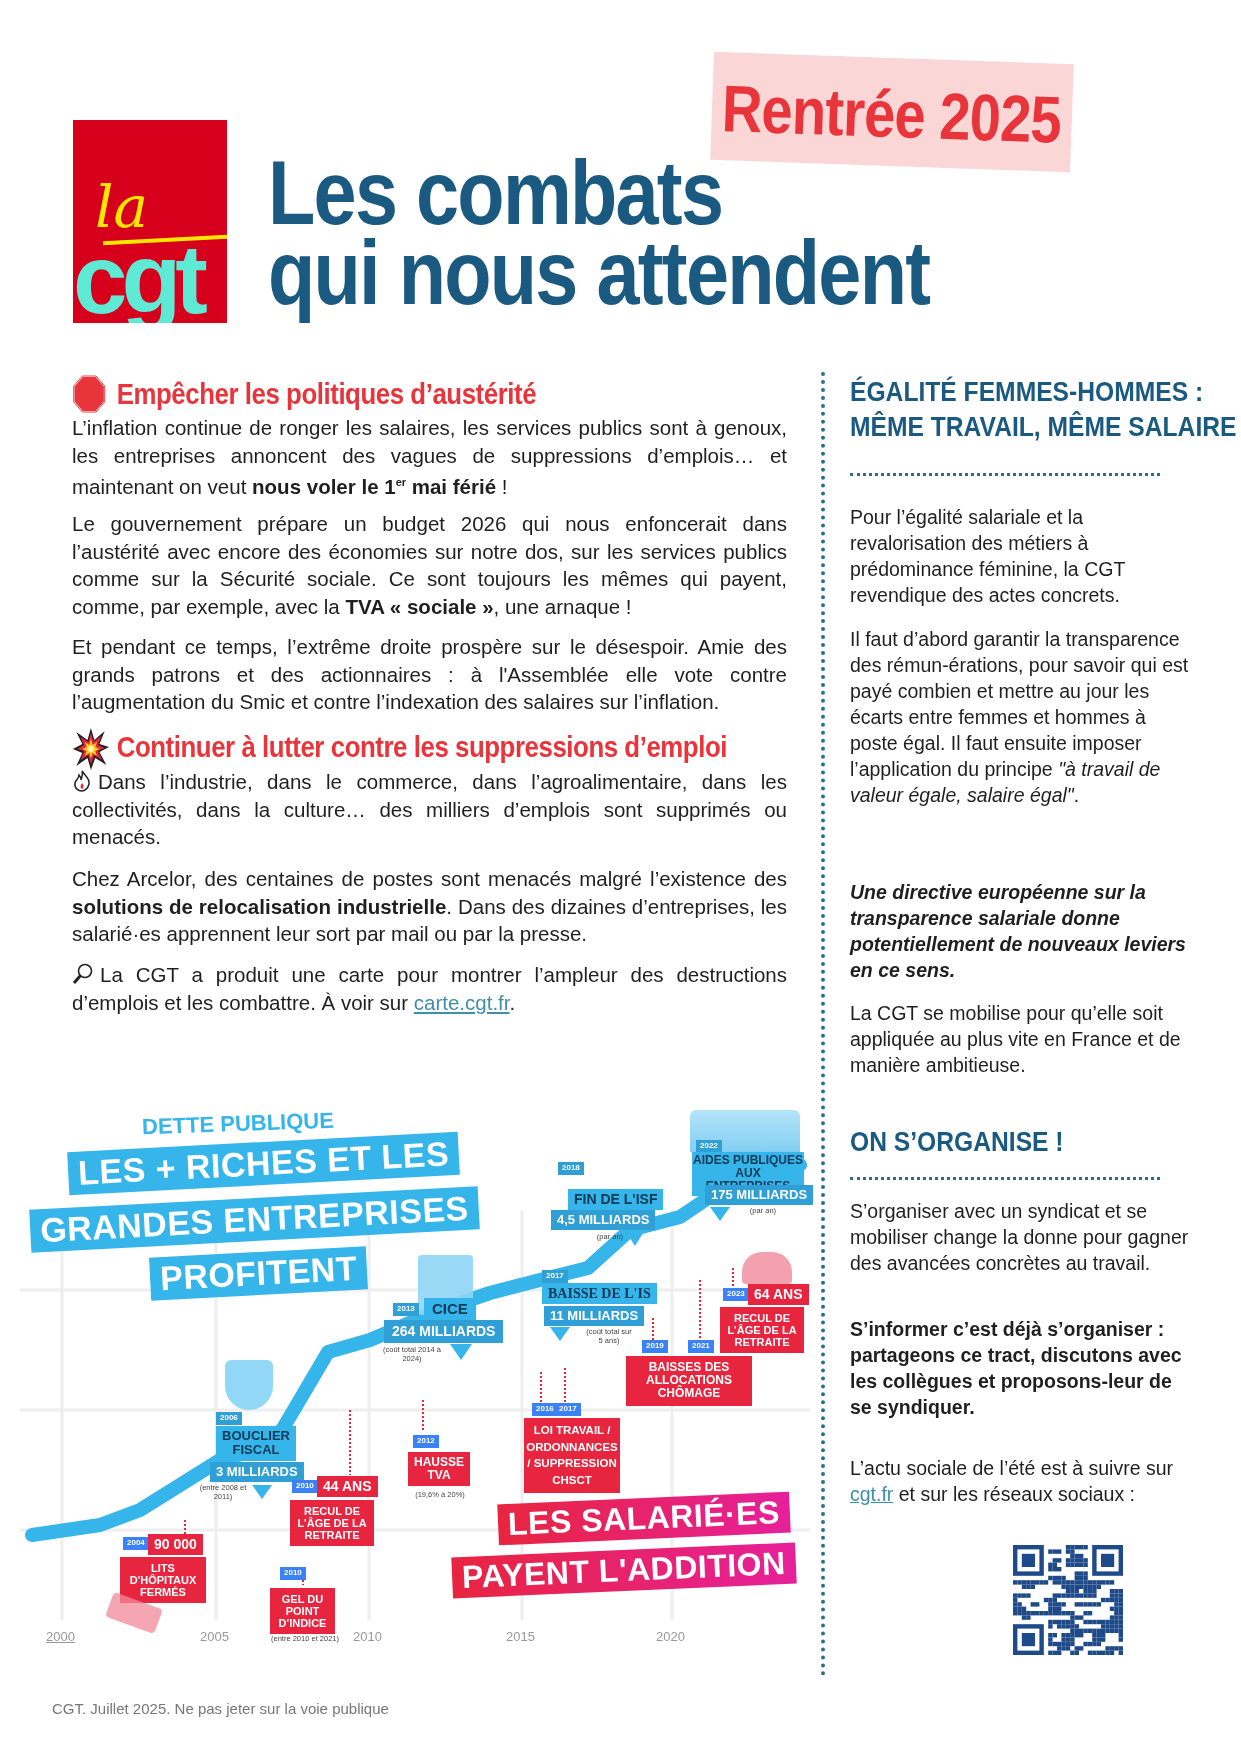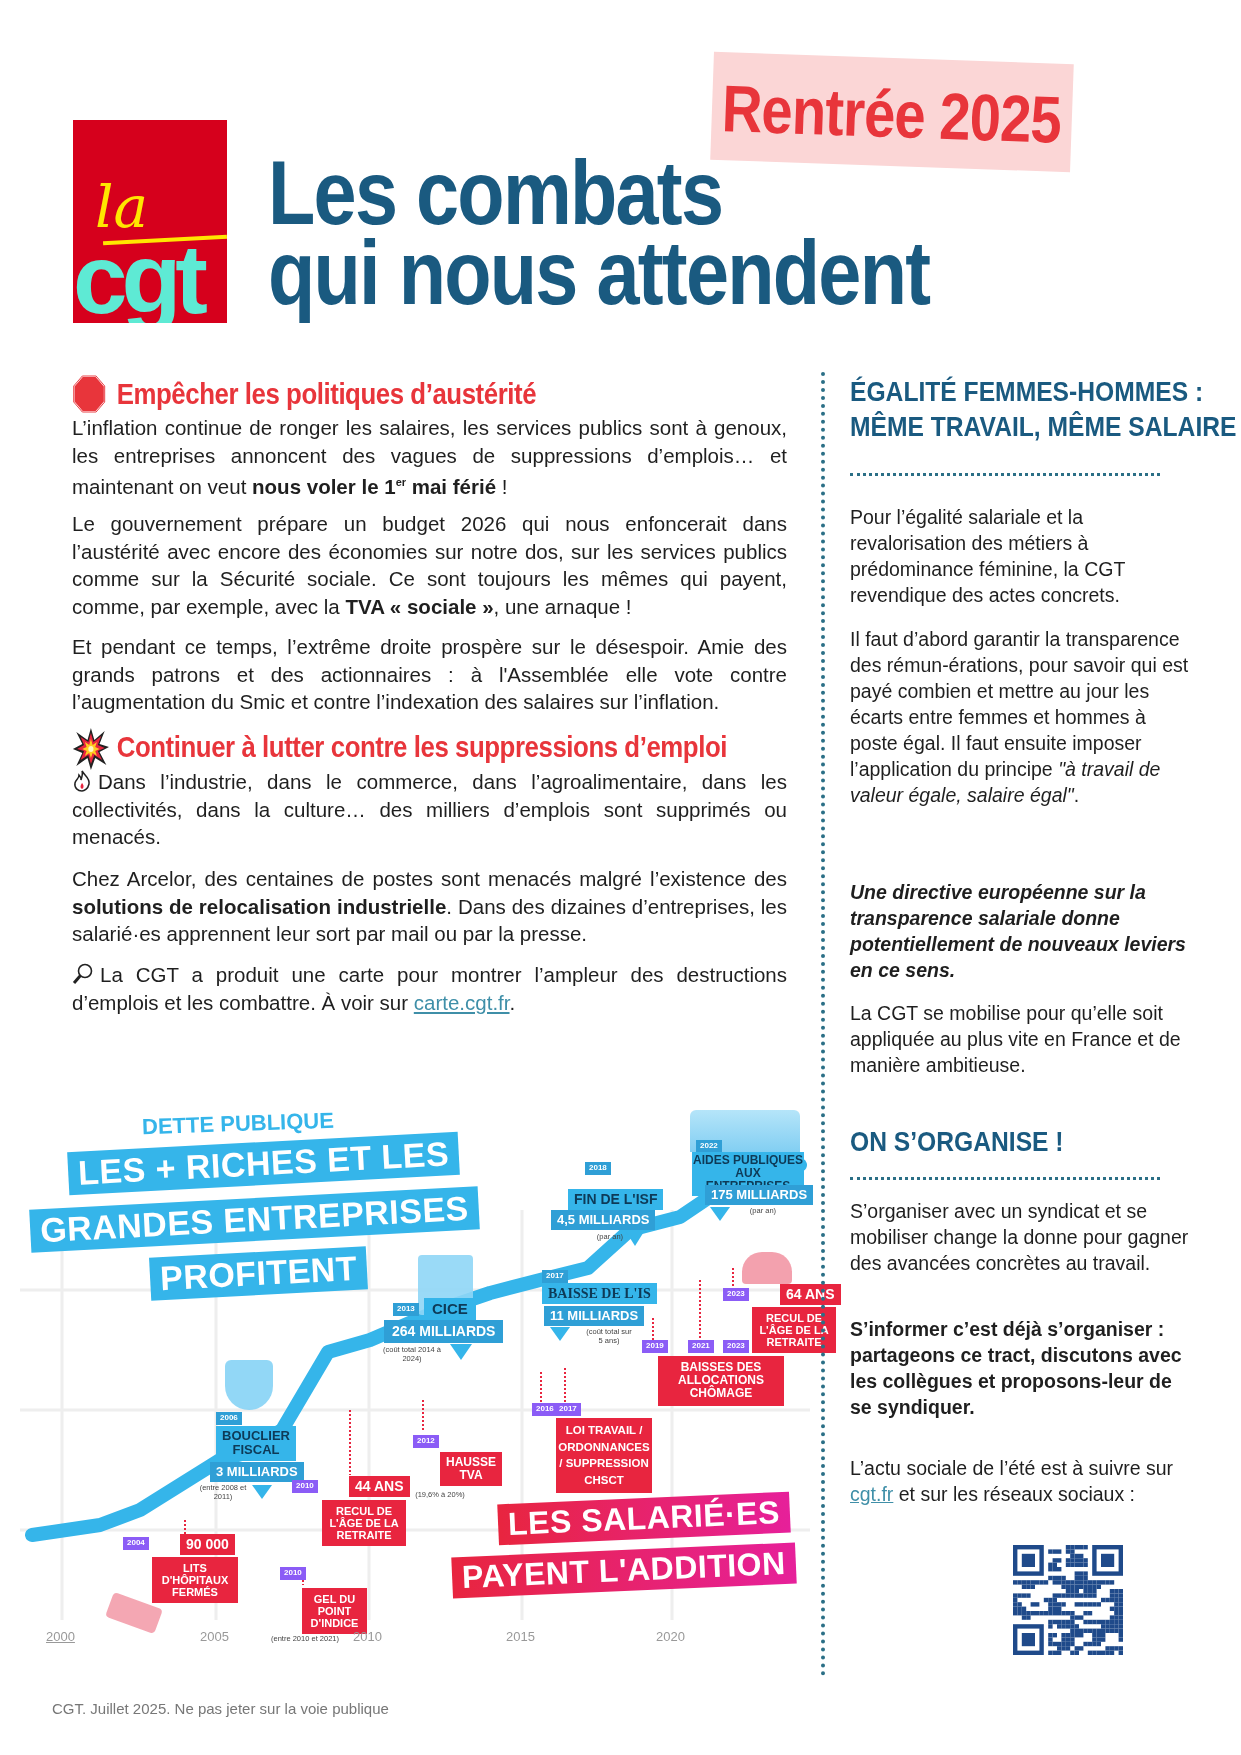--- a/index.html
+++ b/index.html
@@ -32,22 +32,22 @@
   .rp.b{font-weight:bold;}
   #qr{left:1013px;top:1545px;width:110px;height:110px;}
   
   #footer{left:52px;top:1700px;font-family:"Liberation Sans",sans-serif;font-size:15px;color:#777;}
   
   #info{left:20px;top:1110px;width:790px;height:560px;}
   #info svg{position:absolute;left:0;top:0;}
   .ib{position:absolute;font-family:"Liberation Sans",sans-serif;font-weight:bold;text-align:center;line-height:1.1;white-space:nowrap;}
   .blue{background:#35b5ea;color:#0e3a57;}
   .blue2{background:#2f9fd6;color:#fff;}
-  .red{background:#e8253f;color:#fff;margin-left:32px;}
-  .pink{background:#8b5cf6;color:#fff;}
+  .red{background:#e8253f;color:#fff;}
+  .pink{background:#3b82f6;color:#fff;}
   .yr{font-size:8px;padding:2px 4px;}
   .note{position:absolute;font-family:"Liberation Sans",sans-serif;font-size:7.5px;color:#444;text-align:center;line-height:1.15;}
   .tick{position:absolute;font-family:"Liberation Sans",sans-serif;font-size:13px;color:#999;}
   .bigbanner{position:absolute;font-family:"Liberation Sans",sans-serif;font-weight:bold;color:#fff;white-space:nowrap;padding:2px 10px;letter-spacing:0.5px;}
 </style>
 </head>
 <body>
 
 <div id="logo" class="abs">
   <span class="la">la</span>
@@ -155,21 +155,21 @@
 
   <div>
     <div class="ib blue2 yr" style="left:522px;top:160px;">2017</div>
     <div class="ib blue" style="left:522px;top:173px;font-size:14px;padding:3px 6px;font-family:Liberation Serif, serif;">BAISSE DE L'IS</div>
     <div class="ib blue2" style="left:524px;top:196px;font-size:13px;padding:3px 6px;">11 MILLIARDS</div>
     <div class="note" style="left:565px;top:218px;width:48px;">(coût total sur 5 ans)</div>
     <div style="position:absolute;left:530px;top:217px;border-left:10px solid transparent;border-right:10px solid transparent;border-top:14px solid #35b5ea;"></div>
   </div>
 
   <div>
-    <div class="ib blue2 yr" style="left:538px;top:52px;margin-left:27px;">2018</div>
+    <div class="ib blue2 yr" style="left:538px;top:52px;">2018</div>
     <div class="ib blue" style="left:548px;top:79px;font-size:14px;padding:3px 6px;">FIN DE L'ISF</div>
     <div class="ib blue2" style="left:531px;top:100px;font-size:13px;padding:3px 6px;">4,5 MILLIARDS</div>
     <div class="note" style="left:575px;top:123px;width:30px;">(par an)</div>
     <div style="position:absolute;left:605px;top:120px;border-left:10px solid transparent;border-right:10px solid transparent;border-top:16px solid #35b5ea;"></div>
   </div>
 
   <div>
     <div style="position:absolute;left:670px;top:0px;width:110px;height:42px;background:linear-gradient(180deg,#a8e0f8,#6cc6f0);border-radius:6px 6px 0 0;opacity:0.85;"></div>
     <div class="ib blue2 yr" style="left:676px;top:30px;">2022</div>
     <div class="ib blue" style="left:672px;top:42px;width:112px;font-size:12px;padding:2px 0;white-space:normal;">AIDES PUBLIQUES AUX ENTREPRISES</div>

